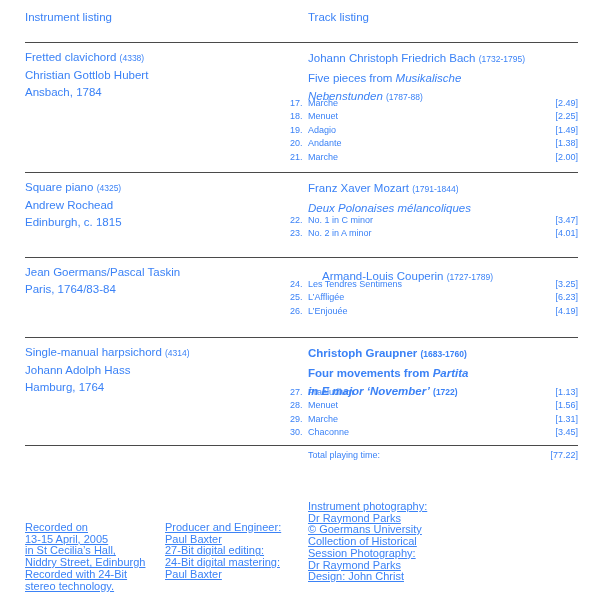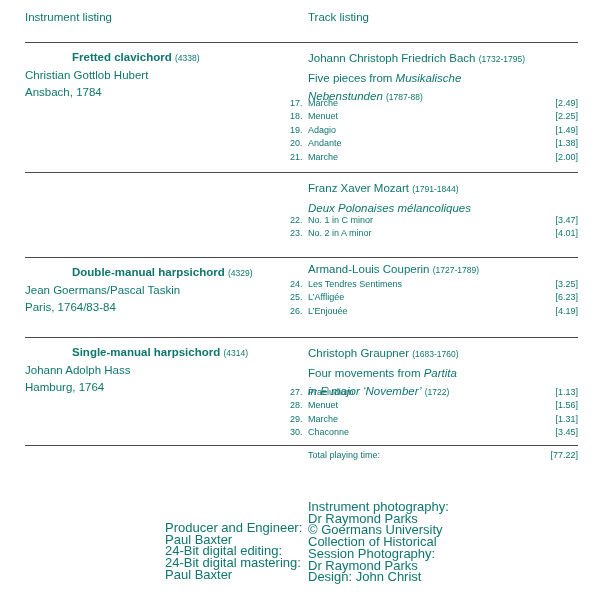--- a/index.html
+++ b/index.html
@@ -1,39 +1,39 @@
 <!DOCTYPE html>
 <html><head>
 <meta charset="utf-8">
 <style>
   html,body{margin:0;padding:0;background:#e8e8e8;}
   .page{
     position:relative;
     width:600px;height:600px;
     background:#ffffff;
     font-family:"Liberation Sans","DejaVu Sans",sans-serif;
-    color:#0f766e;
+    color:#3b82f6;
     overflow:hidden;
   }
   .hdr{position:absolute;top:11px;font-size:11.5px;}
   .hdr-left{left:25px;}
   .hdr-right{left:308px;}
   .rule{position:absolute;left:25px;width:553px;height:1px;background:#4a4a4a;}
   .icol{position:absolute;left:25px;width:272px;font-size:11.5px;line-height:17px;}
-  .iname b{font-weight:bold;margin-left:47px;}
+  .iname b{font-weight:normal;}
   .ccol{position:absolute;left:308px;width:270px;font-size:11.5px;line-height:18.5px;}
   .small{font-size:8.5px;}
   .tracks{position:absolute;left:290px;width:288px;}
   .trow{display:flex;height:13.4px;line-height:13.4px;font-size:9px;}
   .tno{width:18px;}
   .ttitle{flex:1;}
   .ttime{}
   .total{position:absolute;left:308px;top:449px;width:270px;display:flex;font-size:9px;line-height:13px;gap:28px;}
   .total .tlabel{flex:1;}
-  .fcol{position:absolute;font-size:13px;line-height:11.7px;}
+  .fcol{position:absolute;font-size:11px;line-height:11.7px;text-decoration:underline;}
   .fcol-1{left:25px;top:522px;width:135px;}
   .fcol-2{left:165px;top:522px;width:138px;}
   .fcol-3{left:308px;top:501px;width:200px;}
   i{font-style:italic;}
 </style>
 </head>
 <body>
 
 <div class="page">
 
@@ -86,20 +86,28 @@
       </div>
     <div class="trow">
         <span class="tno">21.</span>
         <span class="ttitle">Marche</span>
         <span class="ttime">[2.00]</span>
       </div>
   </div>
 
   <div class="rule" style="top:172px;"></div>
 
+  <div class="icol" style="top:179px;">
+    <div class="iname">
+      <b>Square piano</b>
+      <span class="small">(4325)</span>
+    </div>
+    <div>Andrew Rochead</div>
+    <div>Edinburgh, c. 1815</div>
+  </div>
   <div class="ccol" style="top:179px;">
     <div>
       <span>Franz Xaver Mozart</span>
       <span class="small">(1791-1844)</span>
     </div>
     <div>
       <i>Deux Polonaises mélancoliques</i>
     </div>
   </div>
   <div class="tracks" style="top:214px;">
@@ -111,28 +119,24 @@
     <div class="trow">
         <span class="tno">23.</span>
         <span class="ttitle">No. 2 in A minor</span>
         <span class="ttime">[4.01]</span>
       </div>
   </div>
 
   <div class="rule" style="top:257px;"></div>
 
   <div class="icol" style="top:264px;">
-    <div class="iname">
-      <b>Double-manual harpsichord</b>
-      <span class="small">(4329)</span>
-    </div>
     <div>Jean Goermans/Pascal Taskin</div>
     <div>Paris, 1764/83-84</div>
   </div>
-  <div class="ccol" style="top:260px;">
+  <div class="ccol" style="top:267px;margin-left:14px;">
     <div>
       <span>Armand-Louis Couperin</span>
       <span class="small">(1727-1789)</span>
     </div>
   </div>
   <div class="tracks" style="top:278px;">
     <div class="trow">
         <span class="tno">24.</span>
         <span class="ttitle">Les Tendres Sentimens</span>
         <span class="ttime">[3.25]</span>
@@ -152,21 +156,21 @@
   <div class="rule" style="top:337px;"></div>
 
   <div class="icol" style="top:344px;">
     <div class="iname">
       <b>Single-manual harpsichord</b>
       <span class="small">(4314)</span>
     </div>
     <div>Johann Adolph Hass</div>
     <div>Hamburg, 1764</div>
   </div>
-  <div class="ccol" style="top:344px;">
+  <div class="ccol" style="top:344px;font-weight:bold;">
     <div>
       <span>Christoph Graupner</span>
       <span class="small">(1683-1760)</span>
     </div>
     <div>
       <span>Four movements from</span>
       <i>Partita</i>
     </div>
     <div>
       <i>in E major ‘November’</i>
@@ -196,24 +200,32 @@
       </div>
   </div>
 
   <div class="rule" style="top:445px;"></div>
 
   <div class="total">
     <span class="tlabel">Total playing time:</span>
     <span class="ttime">[77.22]</span>
   </div>
 
+  <div class="fcol fcol-1">
+    <div>Recorded on</div>
+    <div>13-15 April, 2005</div>
+    <div>in St Cecilia’s Hall,</div>
+    <div>Niddry Street, Edinburgh</div>
+    <div>Recorded with 24-Bit</div>
+    <div>stereo technology.</div>
+  </div>
   <div class="fcol fcol-2">
     <div>Producer and Engineer:</div>
     <div>Paul Baxter</div>
-    <div>24-Bit digital editing:</div>
+    <div>27-Bit digital editing:</div>
     <div>24-Bit digital mastering:</div>
     <div>Paul Baxter</div>
   </div>
   <div class="fcol fcol-3">
     <div>Instrument photography:</div>
     <div>Dr Raymond Parks</div>
     <div>© Goermans University</div>
     <div>Collection of Historical</div>
     <div>Session Photography:</div>
     <div>Dr Raymond Parks</div>

